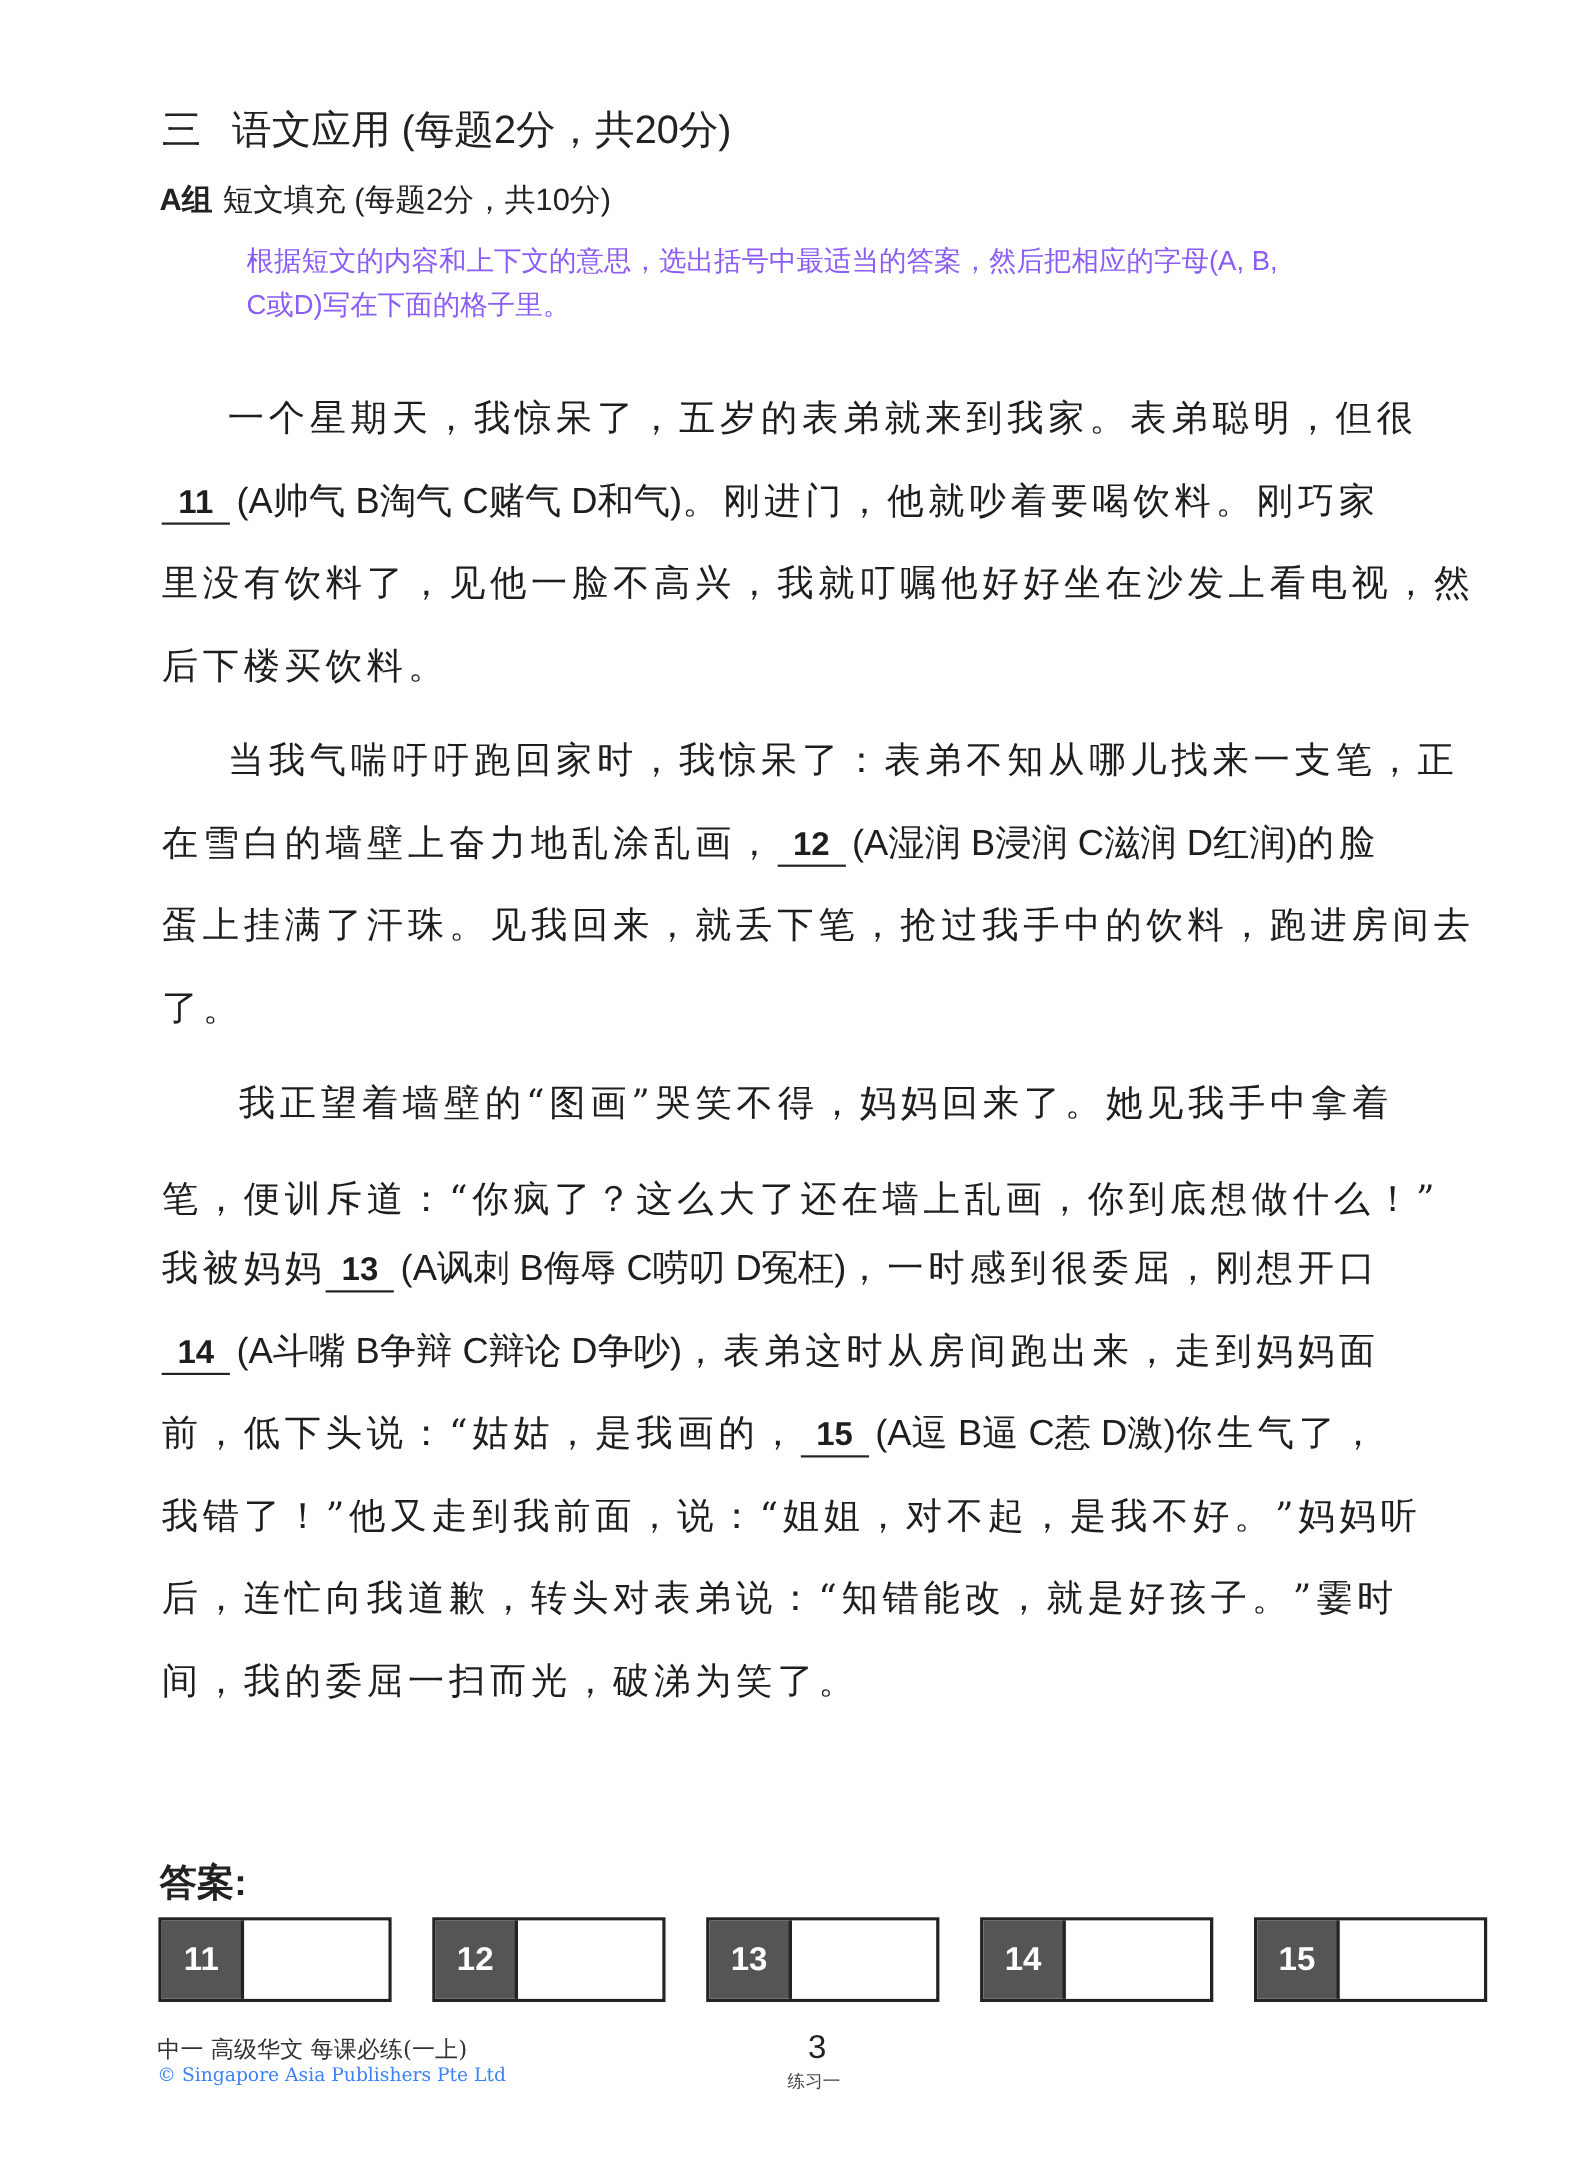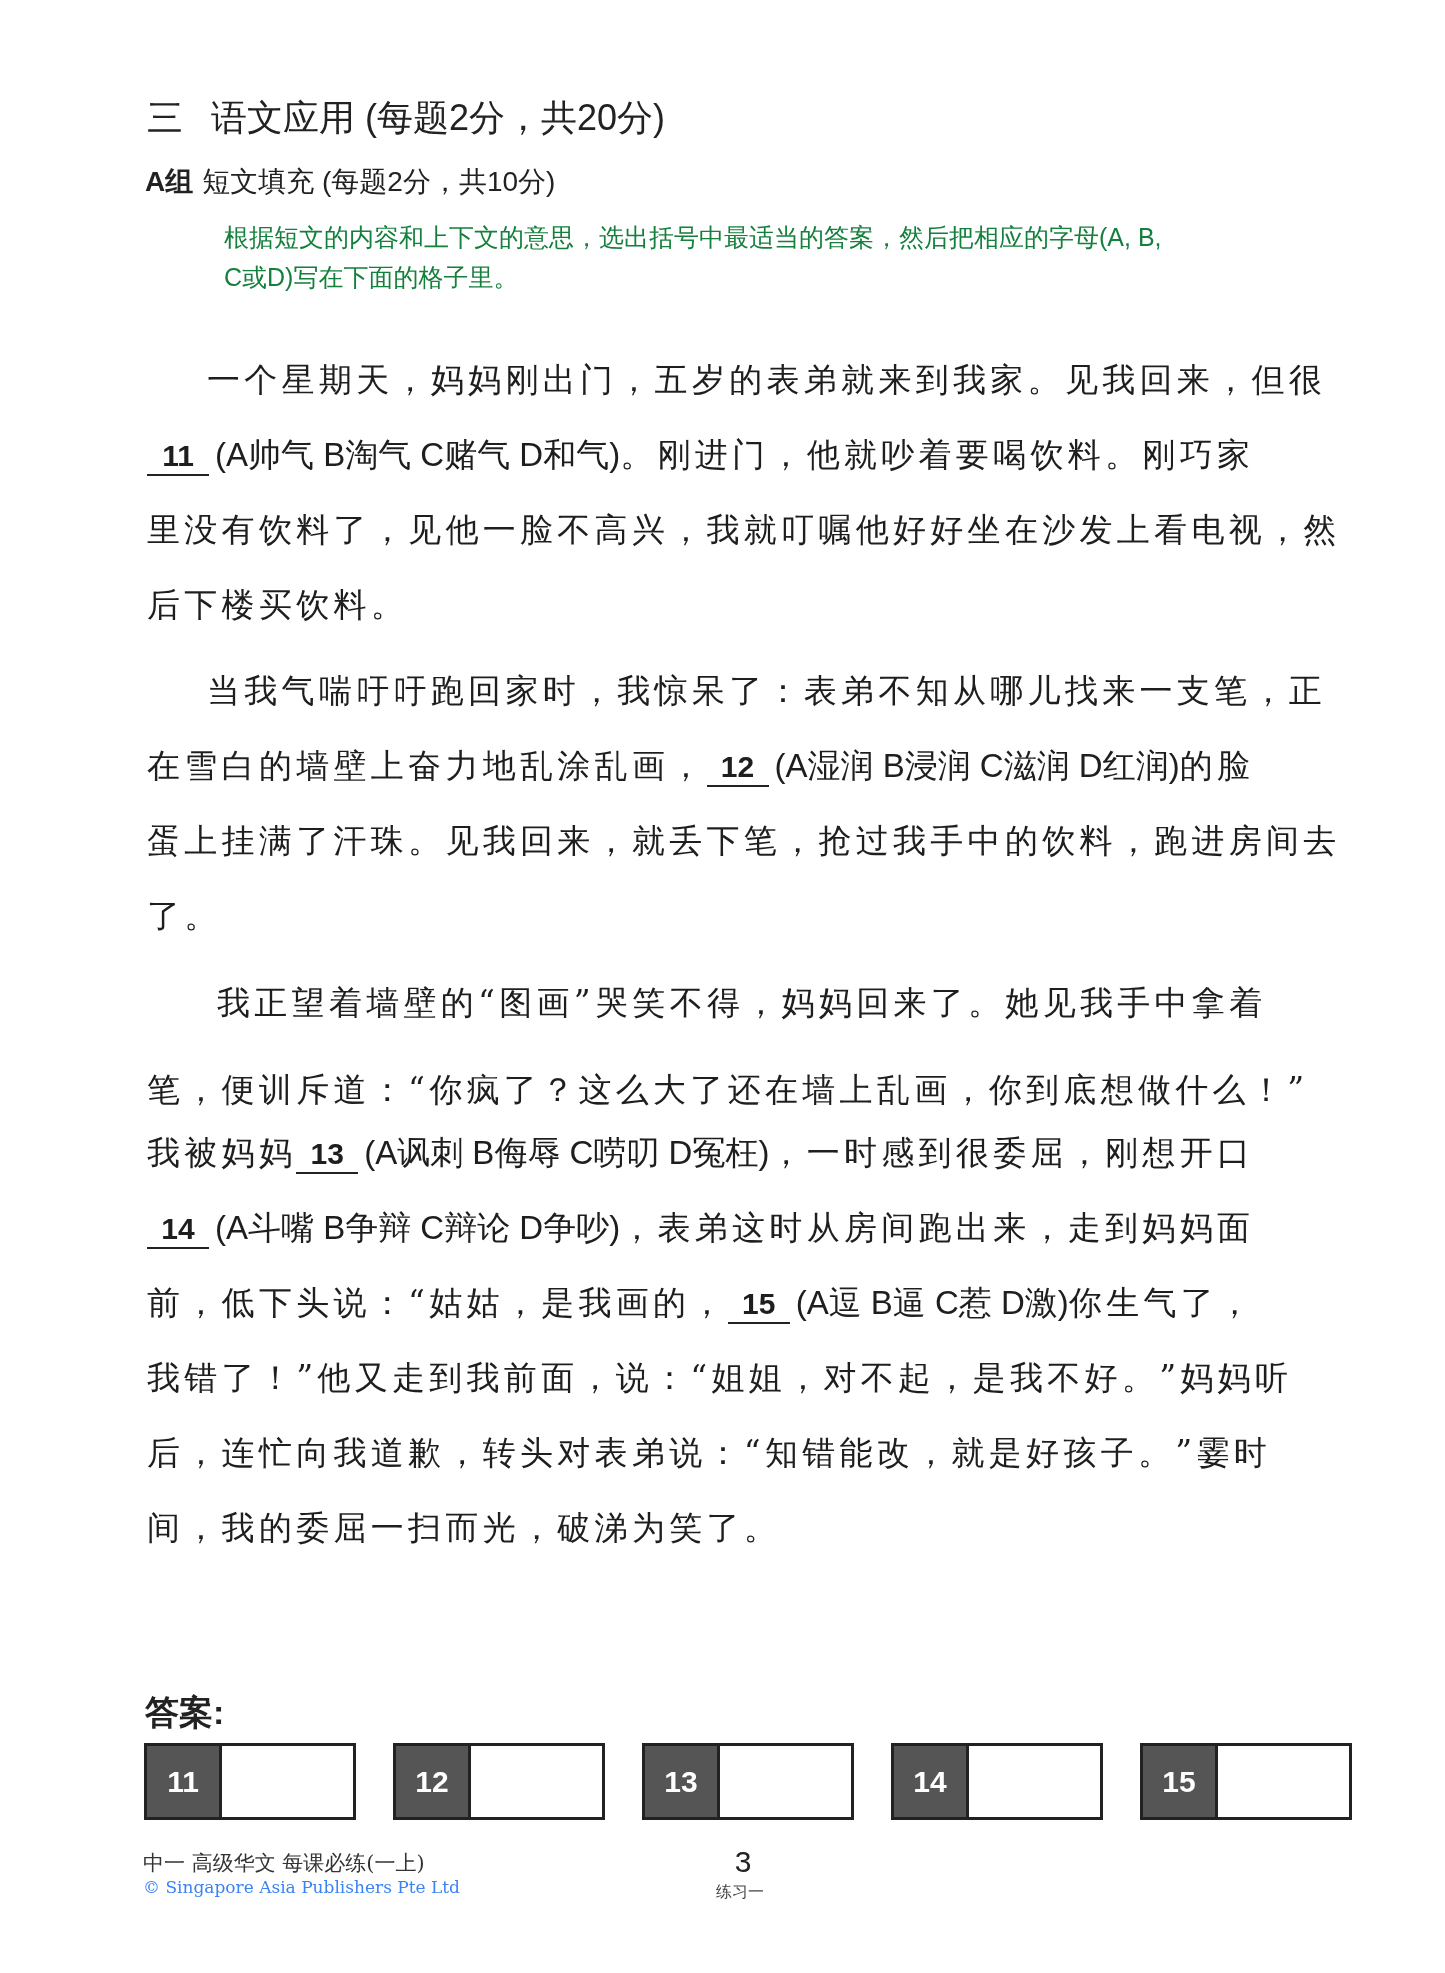--- a/index.html
+++ b/index.html
@@ -5,21 +5,21 @@
   html, body { margin: 0; padding: 0; background: #ffffff; }
   body { width: 1445px; height: 1973px; position: relative; overflow: hidden; color: #1a1a1a; }
   .abs { position: absolute; white-space: nowrap; }
   .sans { font-family: "Liberation Sans", "DejaVu Sans", sans-serif; }
   .serif { font-family: "DejaVu Serif", "Liberation Serif", serif; }
 
   #section-heading { left: 147px; top: 96px; font-size: 36px; line-height: 44px; color: #222; }
   #section-heading .num { display: inline-block; width: 64px; }
   #group-heading { left: 145px; top: 164px; font-size: 28px; line-height: 36px; color: #222; }
   #group-heading .grp { font-weight: bold; margin-right: 9px; }
-  .instr { left: 224px; font-size: 25px; line-height: 34px; color: #15803d; }
+  .instr { left: 224px; font-size: 25px; line-height: 34px; color: #8b5cf6; }
 
   .line { left: 147px; font-size: 33px; line-height: 40px; letter-spacing: 4.3px; color: #1e1e1e; }
   .line.indent { left: 207px; }
   .blank { display: inline-block; position: relative; width: 62px; text-align: center; border-bottom: 2px solid #222;
            font-family: "Liberation Sans", sans-serif; font-weight: bold; font-size: 30px; letter-spacing: 0; line-height: 36px;
            margin-right: 6px; }
   .opt { font-family: "Liberation Sans", "DejaVu Sans", sans-serif; letter-spacing: 0; }
 
   #answer-label { left: 145px; top: 1692px; font-size: 34px; line-height: 40px; font-weight: bold; color: #222; }
   .ans-box { position: absolute; top: 1743px; width: 212px; height: 77px; box-sizing: border-box;
@@ -42,21 +42,21 @@
 </div>
 
 <div class="abs sans" id="group-heading">
   <span class="grp">A组</span><span>短文填充 (每题2分，共10分)</span>
 </div>
 
 <div class="abs sans instr" style="top:220px;">根据短文的内容和上下文的意思，选出括号中最适当的答案，然后把相应的字母(A, B,</div>
 <div class="abs sans instr" style="top:260px;">C或D)写在下面的格子里。</div>
 
 <div id="passage">
-    <div class="abs serif line indent" style="top: 360px;"><span>一个星期天，妈妈刚出门，五岁的表弟就来到我家。见我回来，但很</span></div>
+    <div class="abs serif line indent" style="top: 360px;"><span>一个星期天，我惊呆了，五岁的表弟就来到我家。表弟聪明，但很</span></div>
     <div class="abs serif line" style="top: 435px;"><span class="blank">11</span><span class="opt">(A帅气 B淘气 C赌气 D和气)</span><span>。刚进门，他就吵着要喝饮料。刚巧家</span></div>
     <div class="abs serif line" style="top: 510px;"><span>里没有饮料了，见他一脸不高兴，我就叮嘱他好好坐在沙发上看电视，然</span></div>
     <div class="abs serif line" style="top: 585px;"><span>后下楼买饮料。</span></div>
     <div class="abs serif line indent" style="top: 671px;"><span>当我气喘吁吁跑回家时，我惊呆了：表弟不知从哪儿找来一支笔，正</span></div>
     <div class="abs serif line" style="top: 746px;"><span>在雪白的墙壁上奋力地乱涂乱画，</span><span class="blank">12</span><span class="opt">(A湿润 B浸润 C滋润 D红润)</span><span>的脸</span></div>
     <div class="abs serif line" style="top: 821px;"><span>蛋上挂满了汗珠。见我回来，就丢下笔，抢过我手中的饮料，跑进房间去</span></div>
     <div class="abs serif line" style="top: 896px;"><span>了。</span></div>
     <div class="abs serif line indent" style="top: 983px; margin-left: 10px;"><span>我正望着墙壁的“图画”哭笑不得，妈妈回来了。她见我手中拿着</span></div>
     <div class="abs serif line" style="top: 1070px;"><span>笔，便训斥道：“你疯了？这么大了还在墙上乱画，你到底想做什么！”</span></div>
     <div class="abs serif line" style="top: 1133px;"><span>我被妈妈</span><span class="blank">13</span><span class="opt">(A讽刺 B侮辱 C唠叨 D冤枉)</span><span>，一时感到很委屈，刚想开口</span></div>

